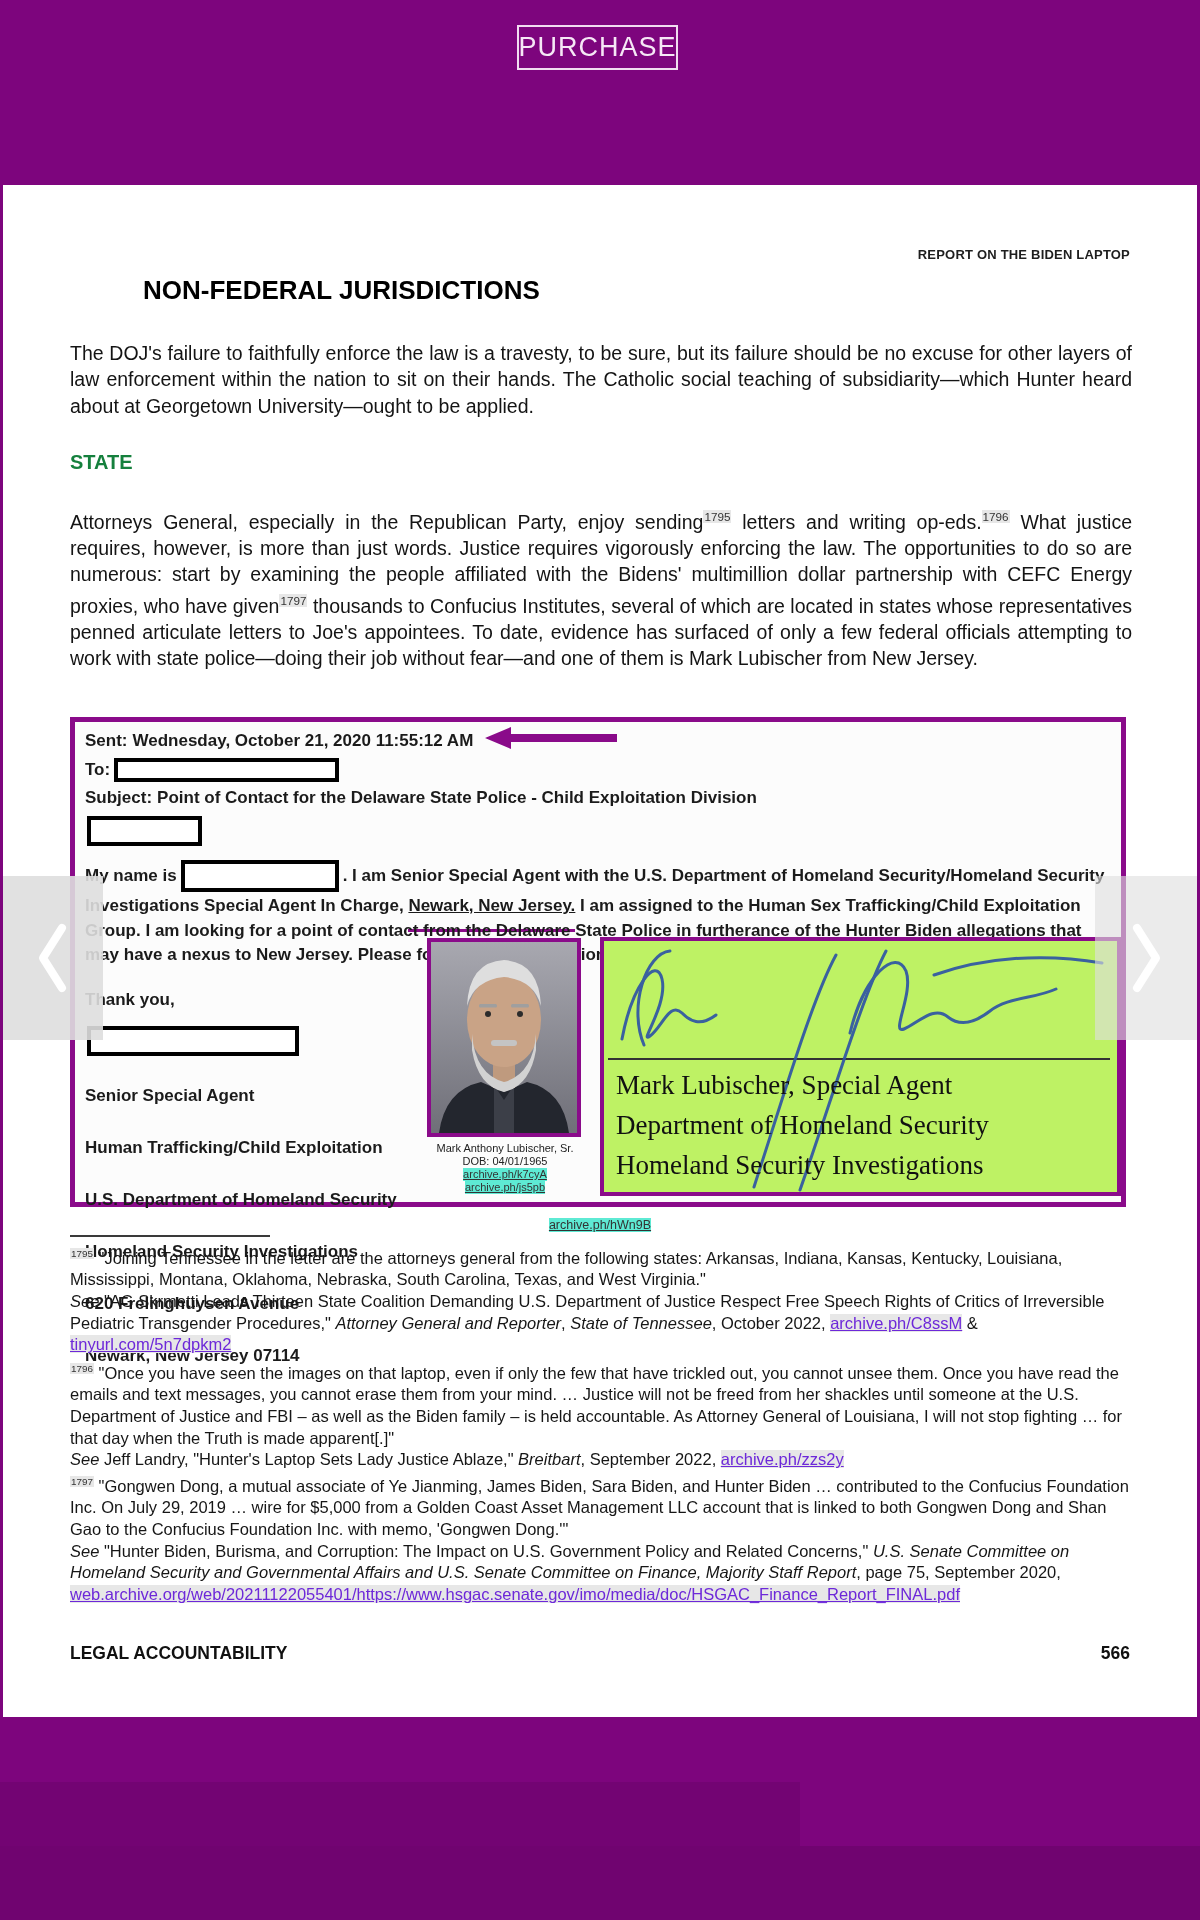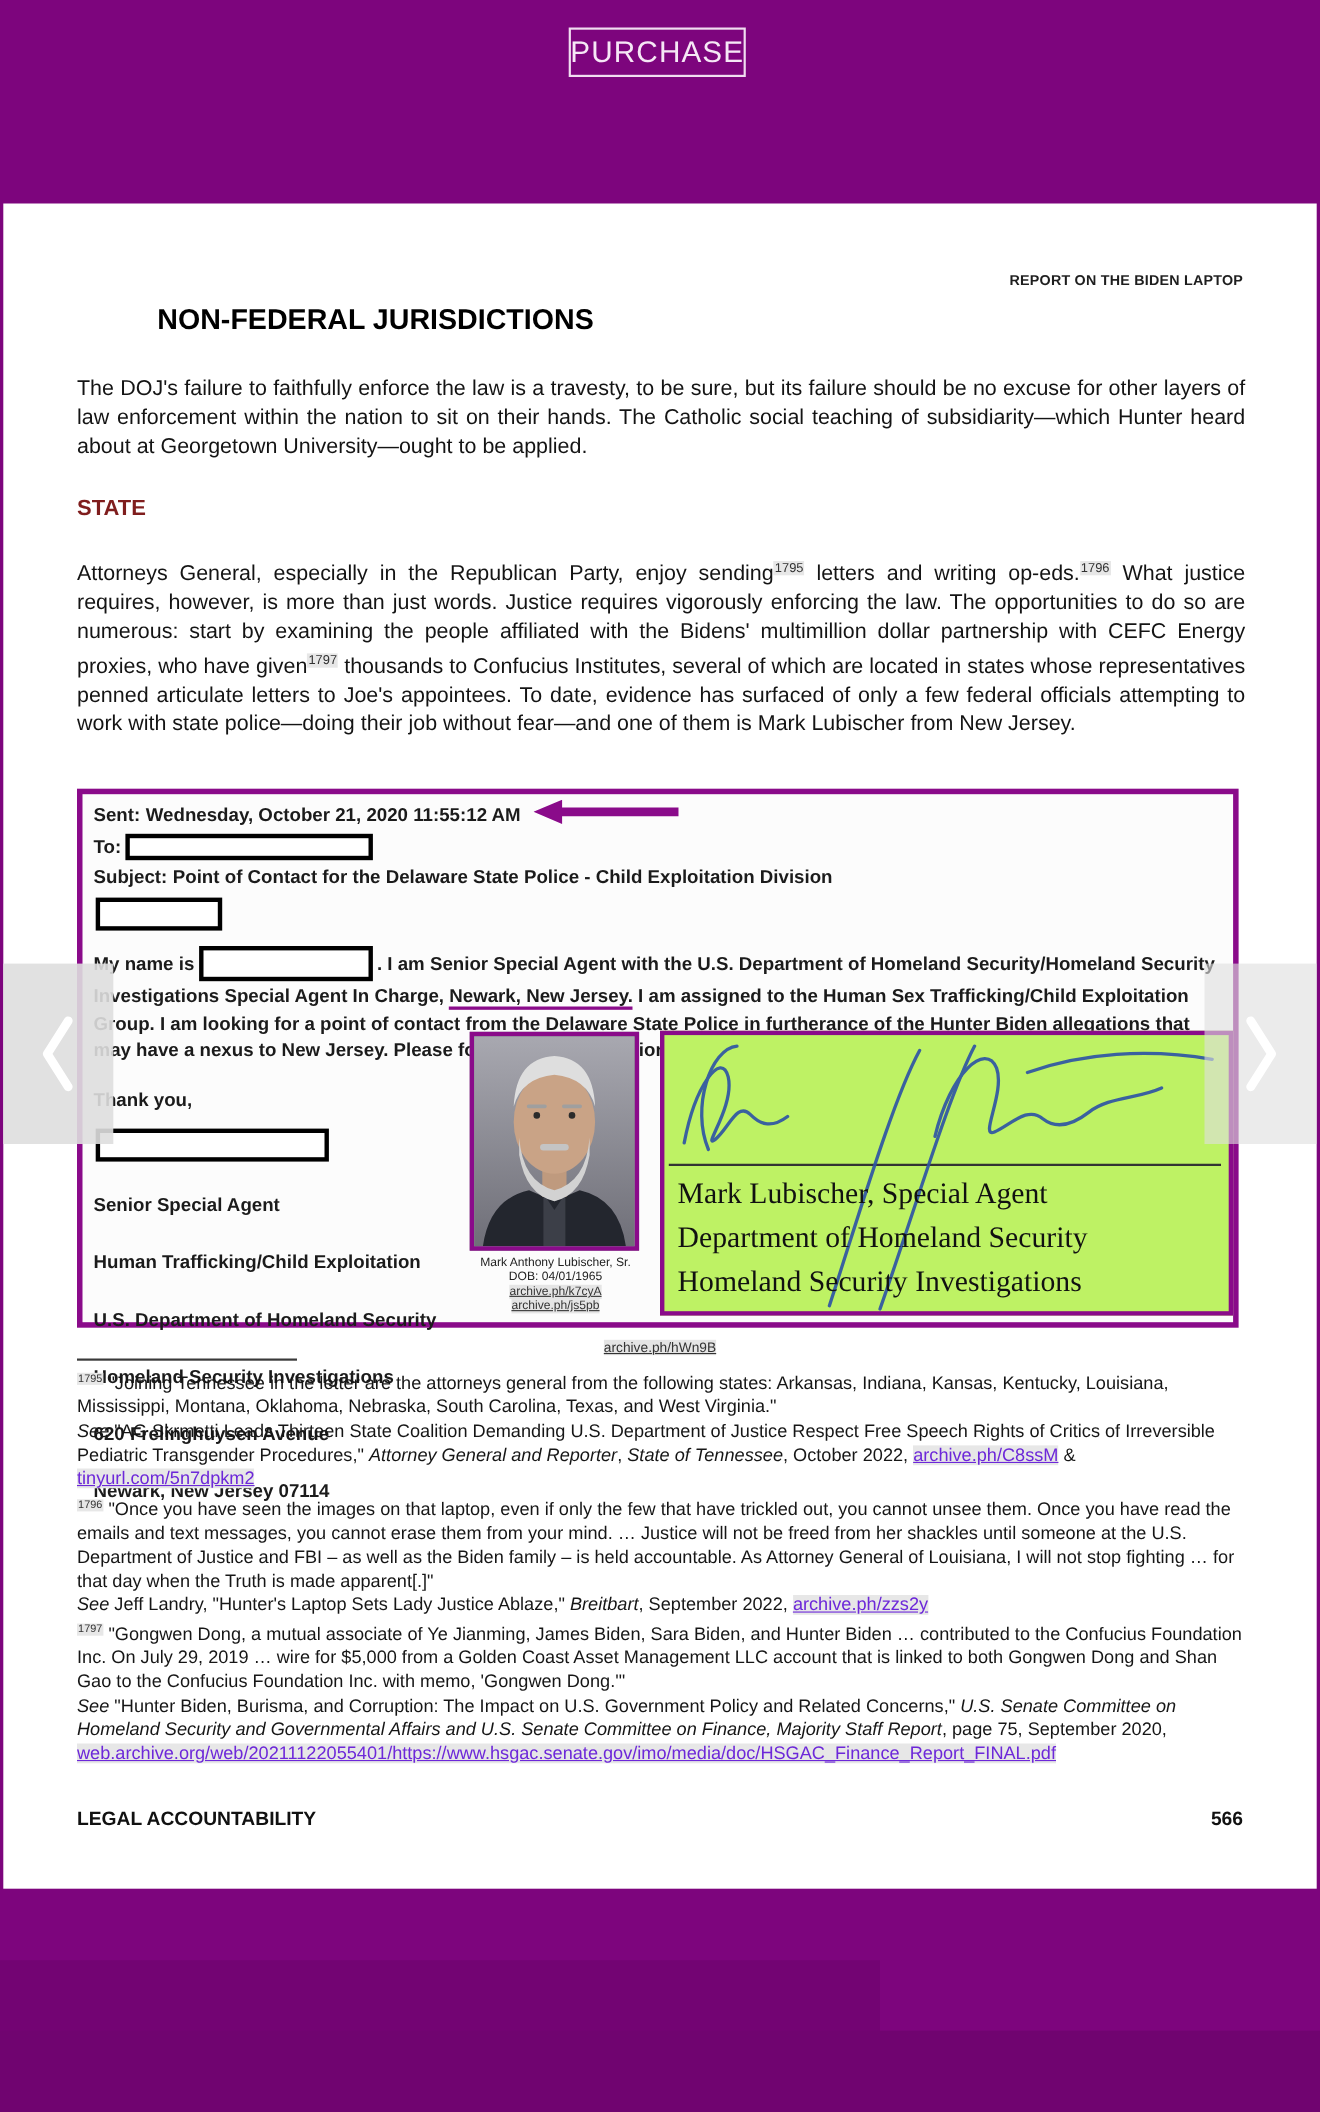--- a/index.html
+++ b/index.html
@@ -10,27 +10,27 @@
   .purchase{position:absolute;left:517px;top:25px;width:161px;height:45px;box-sizing:border-box;
             border:2px solid #f1ddf1;color:#f6e7f6;font-size:27px;letter-spacing:1px;
             display:flex;align-items:center;justify-content:center;background:transparent;cursor:pointer;}
 
   
   .page{position:absolute;left:3px;top:185px;width:1194px;height:1532px;background:#ffffff;}
   .running-header{position:absolute;top:62px;right:67px;font-size:13px;font-weight:bold;color:#1e1e1e;letter-spacing:0.2px;}
   .section-title{position:absolute;top:90px;left:140px;font-size:26px;font-weight:bold;color:#000000;}
   .para{position:absolute;left:67px;width:1062px;font-size:19.5px;line-height:26.4px;text-align:justify;color:#141414;}
   .para1{top:155px;}
-  .state-heading{position:absolute;top:266px;left:67px;font-size:20px;font-weight:bold;color:#7f1d1d;}
+  .state-heading{position:absolute;top:266px;left:67px;font-size:20px;font-weight:bold;color:#15803d;}
   .para2{top:319px;}
 
   .seg-sup{vertical-align:super;font-size:0.6em;background:#e7e7e7;padding:0 1px;color:#333;cursor:pointer;}
   .seg-i{font-style:italic;}
   .seg-link{background:#e7e7e7;text-decoration:underline;color:#6d28d9;cursor:pointer;}
-  .seg-u{border-bottom:3px solid #8a0b8a;padding-bottom:0px;}
+  .seg-u{border-bottom:3px solid #8a0b8a;padding-bottom:14px;text-decoration:underline;}
   .redact{display:inline-block;box-sizing:border-box;border:4px solid #000;background:#fff;
           vertical-align:middle;margin:0 4px 2px 4px;}
 
   
   .email-box{position:absolute;left:67px;top:532px;width:1056px;height:490px;box-sizing:border-box;
              border:5px solid #8a0b8a;background:#fcfcfc;}
   .email-inner{position:relative;width:100%;height:100%;box-sizing:border-box;padding:5px 10px;
                font-size:17px;font-weight:600;color:#1b1b1b;line-height:24px;}
   .email-line{white-space:nowrap;}
   .lbl{font-weight:800;}
@@ -40,21 +40,21 @@
   .email-body{margin-top:14px;width:1032px;line-height:24.5px;text-align:left;}
   .thanks{margin-top:20px;}
   .sig-block{margin-top:10px;}
   .sig-block div{line-height:24px;margin-top:28px;}
 
   .photo{position:absolute;left:352px;top:216px;width:154px;height:199px;box-sizing:border-box;
          border:4px solid #8a0b8a;overflow:hidden;background:#8e8e96;}
   .photo svg{display:block;width:100%;height:100%;}
   .photo-caption{position:absolute;left:328px;top:420px;width:204px;text-align:center;
                  font-size:11px;line-height:13px;font-weight:400;color:#222;}
-  .link-sm{background:#e5e5e5;text-decoration:underline;color:#333;cursor:pointer;display:inline-block;}
+  .link-sm{background:#5eead4;text-decoration:underline;color:#333;cursor:pointer;display:inline-block;}
 
   .sigbox{position:absolute;left:525px;top:215px;width:521px;height:259px;box-sizing:border-box;
           border:4px solid #8a0b8a;background:#bef264;}
   .sigbox svg{position:absolute;left:0;top:0;width:100%;height:100%;}
   .signed-lines{position:absolute;left:12px;top:124px;width:498px;font-family:"Liberation Serif",serif;
                 font-size:27px;line-height:40px;color:#111;font-weight:400;}
 
   
   .archive-center{position:absolute;top:1033px;left:0;width:100%;text-align:center;font-size:12.5px;}
   .fn-rule{position:absolute;top:1050px;left:67px;width:200px;border-top:2px solid #3a3a3a;}

